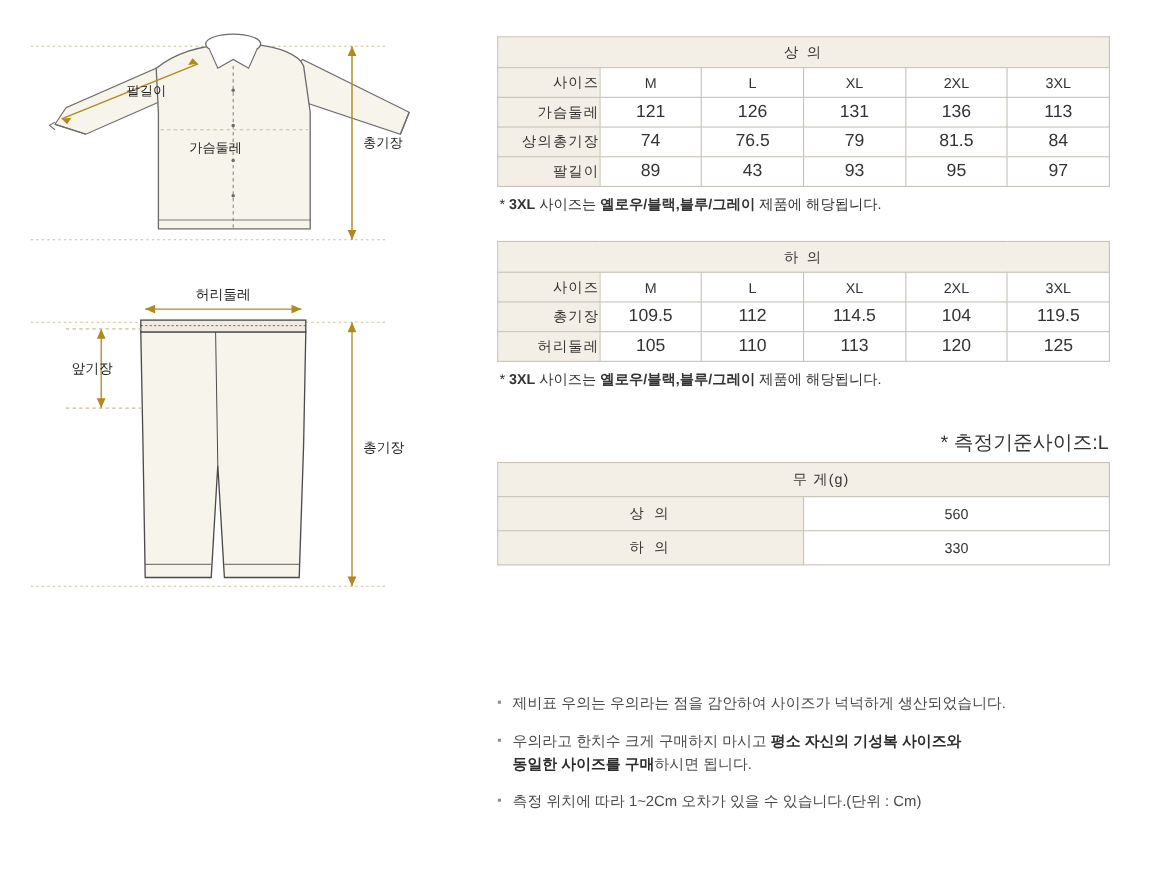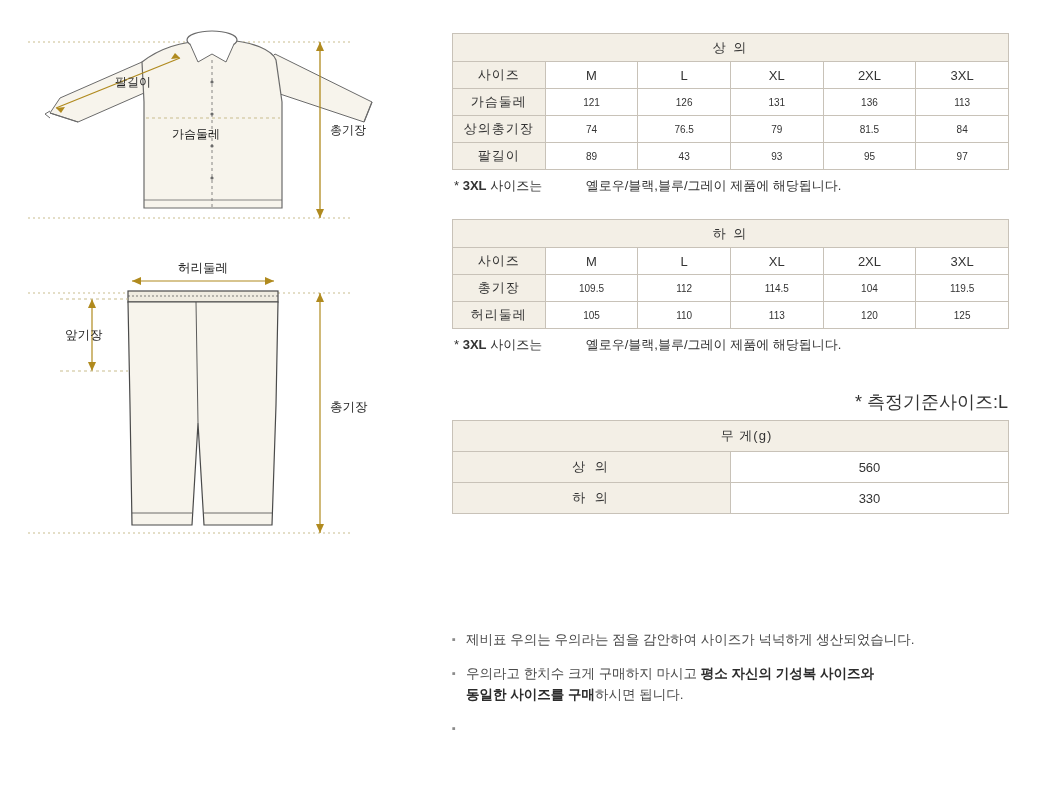--- a/index.html
+++ b/index.html
@@ -50,49 +50,50 @@
     border-collapse: collapse;
     width: 557px;
     table-layout: fixed;
     background: #ffffff;
   }
   table.size-table th,
   table.size-table td {
     border: 1px solid #c8c2b8;
     height: 26px;
     text-align: center;
-    font-size: 10px;
+    font-size: 16px;
     font-weight: normal;
     color: #333333;
     padding: 0;
   }
   table.size-table thead.caption th {
     background: #f3efe6;
     font-size: 13px;
     letter-spacing: 2px;
     height: 27px;
   }
   table.size-table th.rowhead {
     background: #f3efe6;
     font-size: 13px;
     width: 108px;
     letter-spacing: 1px;
+    text-align: right;
   }
   table.size-table th.colhead {
     background: #ffffff;
     font-size: 13px;
   }
   .note {
     font-size: 13px;
     color: #333333;
     margin: 7px 0 0 2px;
     font-family: "Liberation Sans", sans-serif;
   }
   .note b { font-weight: bold; }
-  .note .hl { font-weight: normal; margin-left: 40px; }
+  .note .hl { font-weight: bold; }
   .spacer-24 { height: 24px; }
   .spacer-18 { height: 18px; }
   .measure-std {
     font-size: 18px;
     color: #333333;
     text-align: right;
     padding-right: 4px;
     margin-bottom: 6px;
   }
   table.weight-table {
@@ -353,16 +354,17 @@
       <span class="bullet">▪</span>
       <span>제비표 우의는 우의라는 점을 감안하여 사이즈가 넉넉하게 생산되었습니다.</span>
     </div>
     <div class="footnote">
       <span class="bullet">▪</span>
       <span>우의라고 한치수 크게 구매하지 마시고 </span><span class="em">평소 자신의 기성복 사이즈와</span><br>
       <span class="em">동일한 사이즈를 구매</span><span>하시면 됩니다.</span>
     </div>
     <div class="footnote">
       <span class="bullet">▪</span>
+      <span>측정 위치에 따라 1~2Cm 오차가 있을 수 있습니다.(단위 : Cm)</span>
     </div>
   </div>
 
 </div>
 
 </body></html>

